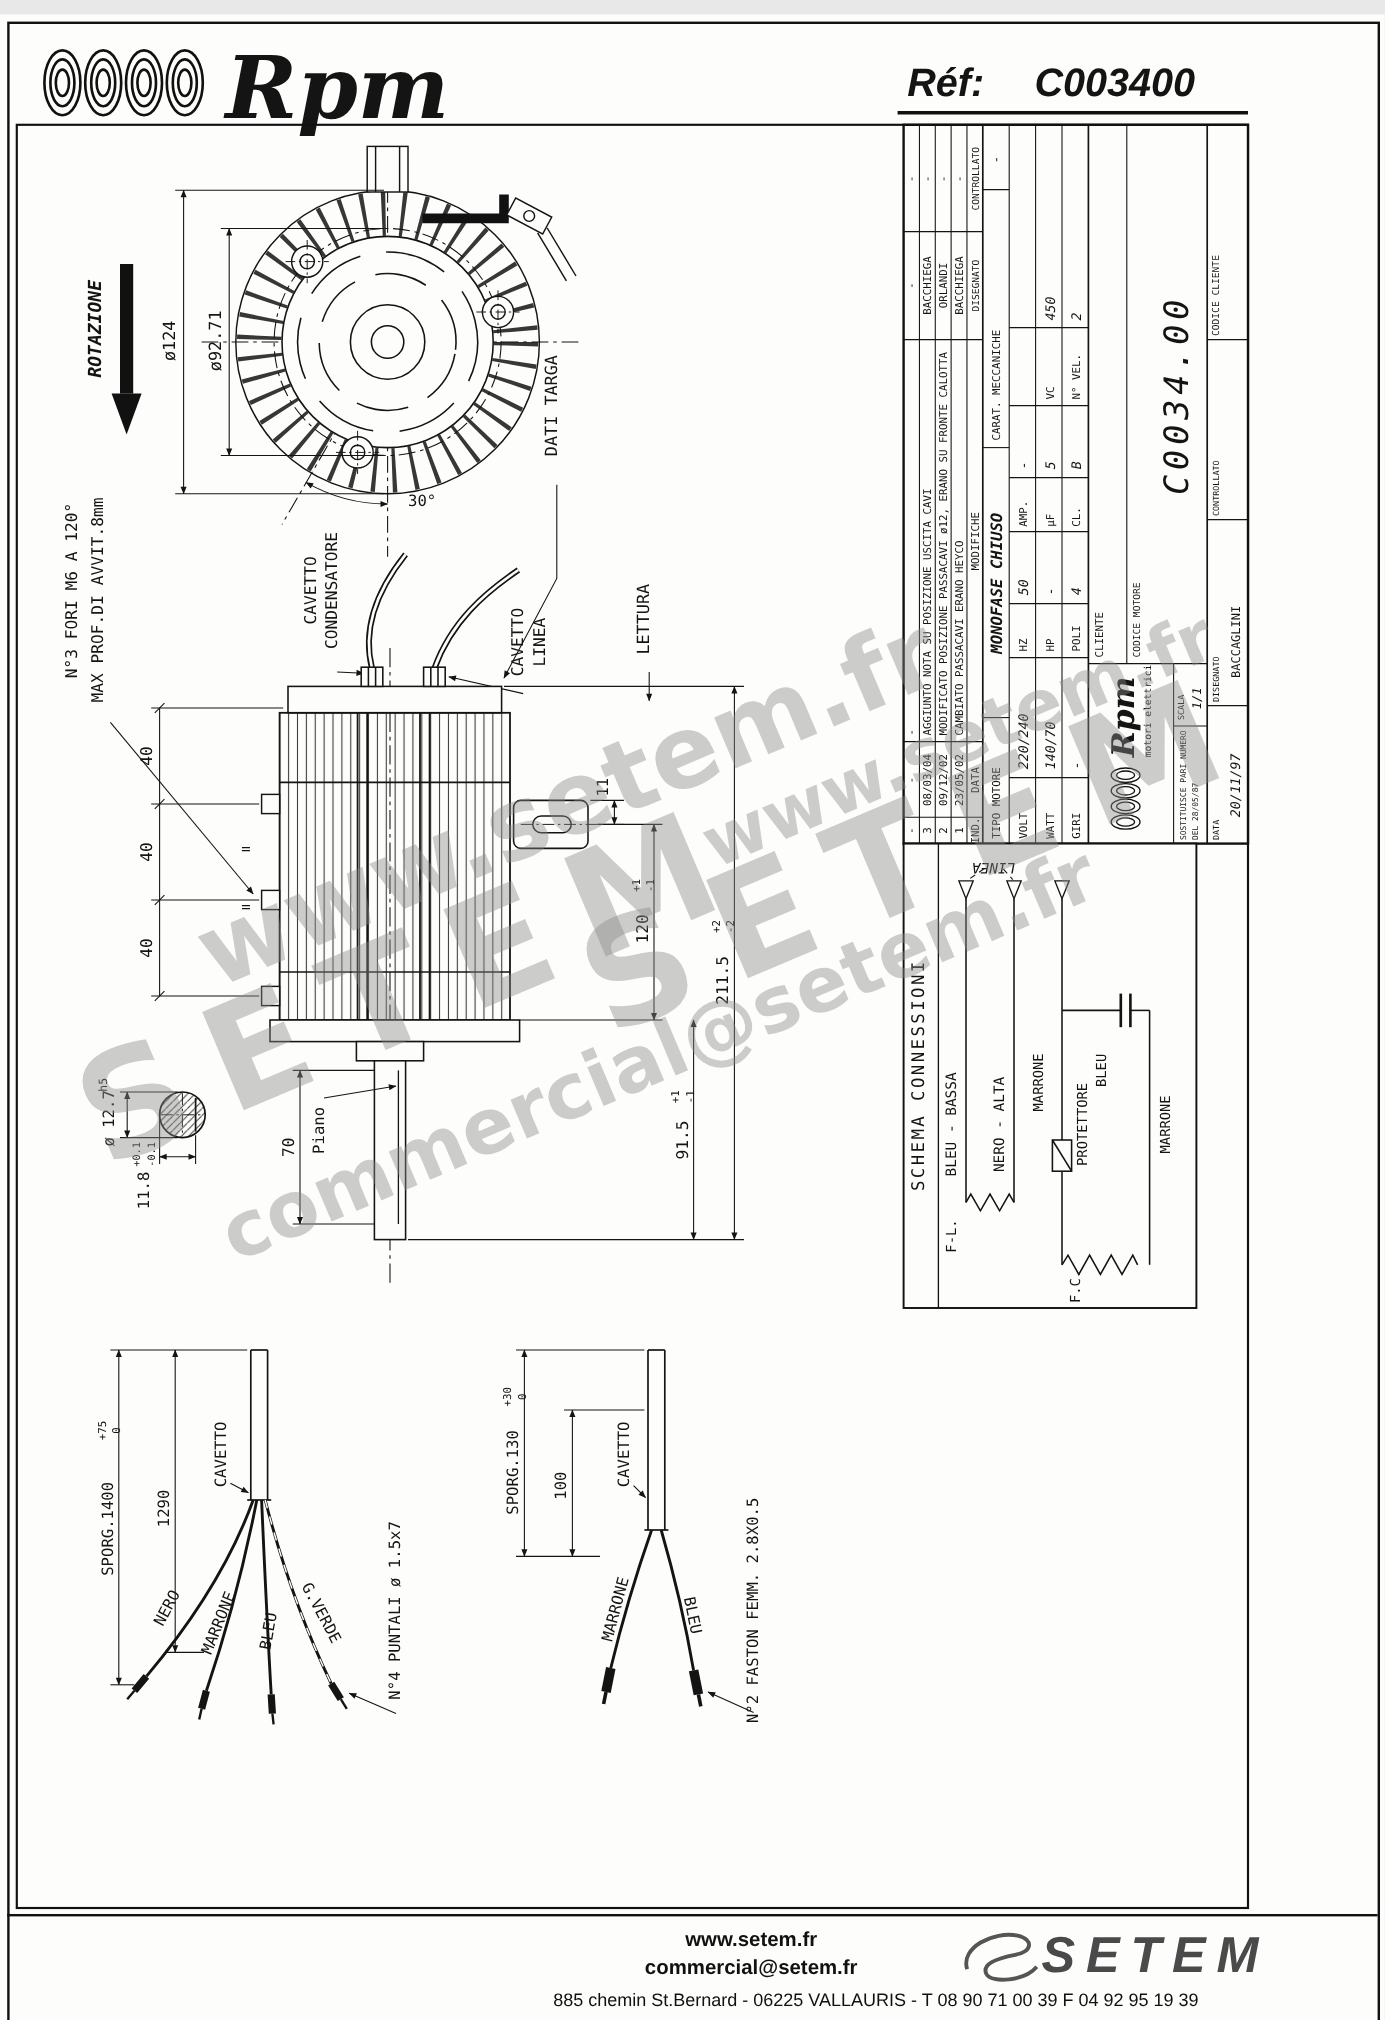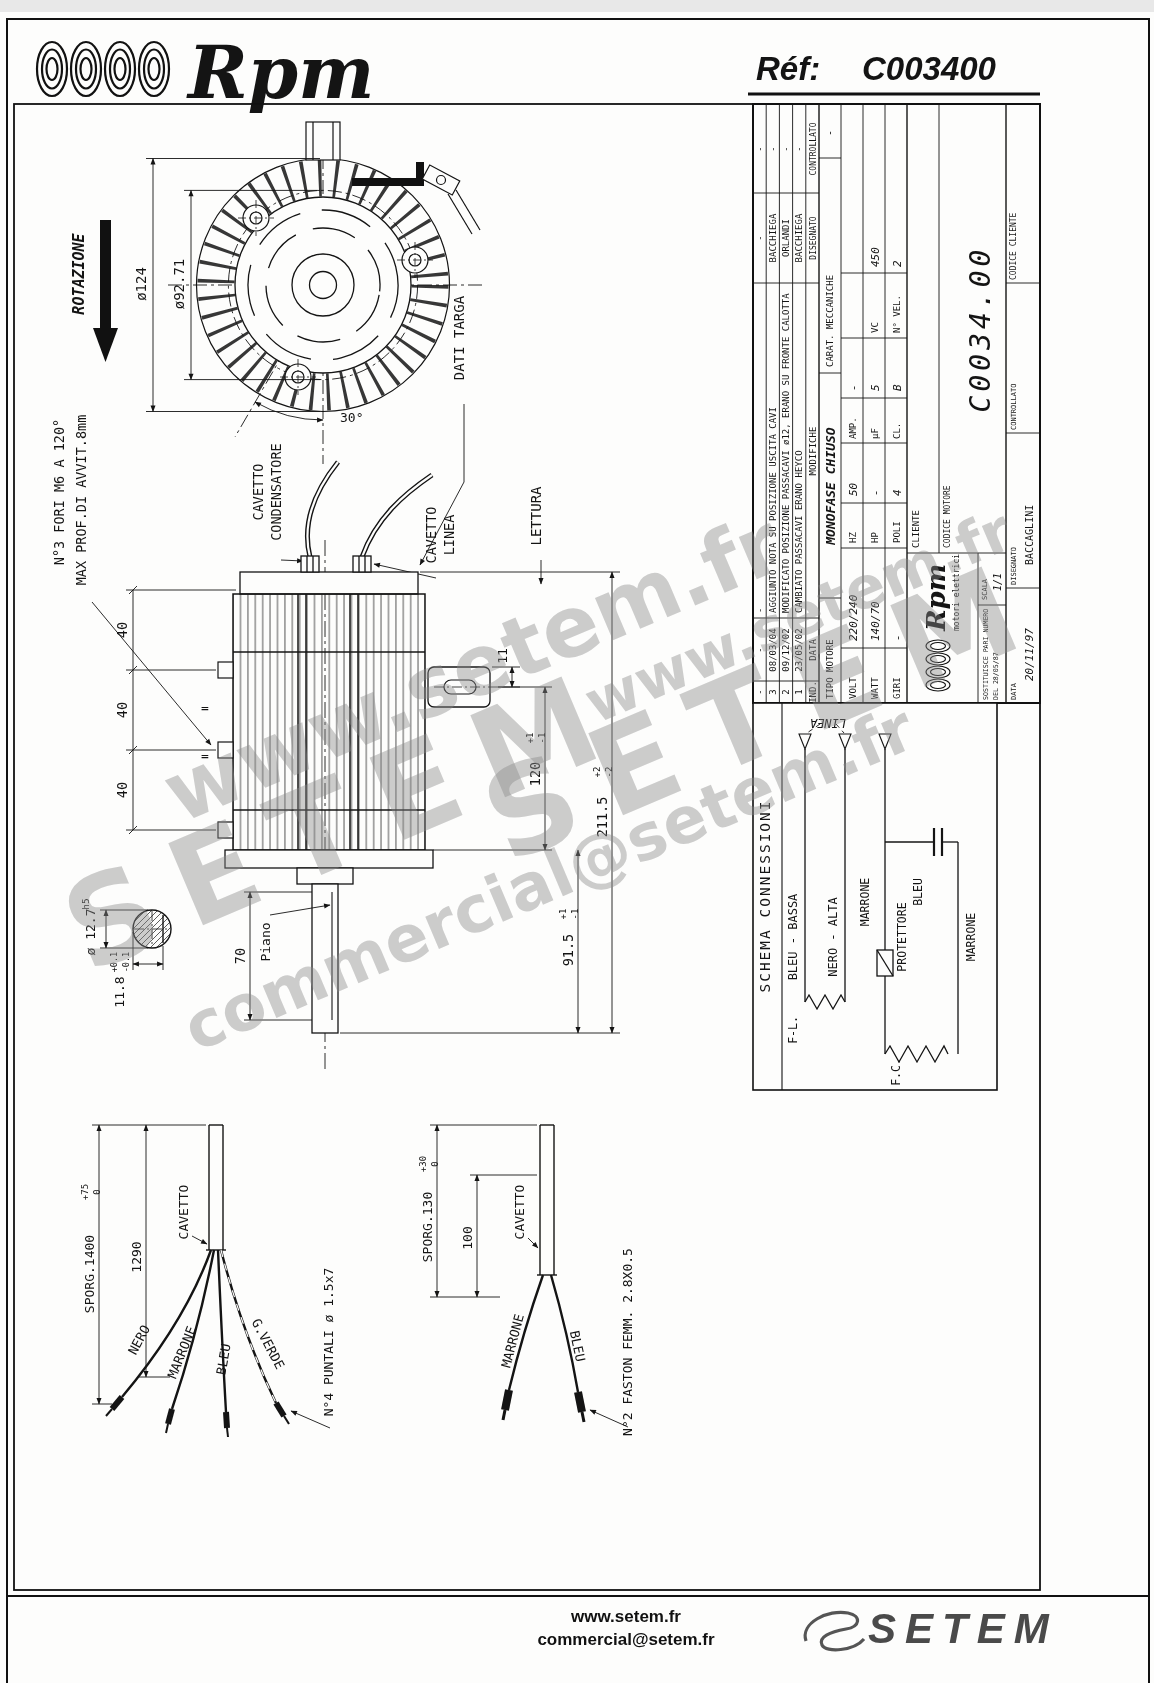--- a/index.html
+++ b/index.html
@@ -575,14 +575,15 @@
     <div class="fcenter">
       <div>www.setem.fr</div>
       <div>commercial@setem.fr</div>
     </div>
     <div class="slogo">
       <svg width="70" height="52" viewBox="0 0 70 52">
         <path d="M8,38 C2,20 30,6 50,10 C64,13 62,24 48,26 C32,29 20,34 24,42 C28,50 56,48 66,36" stroke="#555" stroke-width="3.2" fill="none"></path>
       </svg>
       <span class="stxt">SETEM</span>
     </div>
+    <div class="addr">885 chemin St.Bernard - 06225 VALLAURIS - T 08 90 71 00 39 F 04 92 95 19 39</div>
   </div>
 </div>
 
 </body></html>

